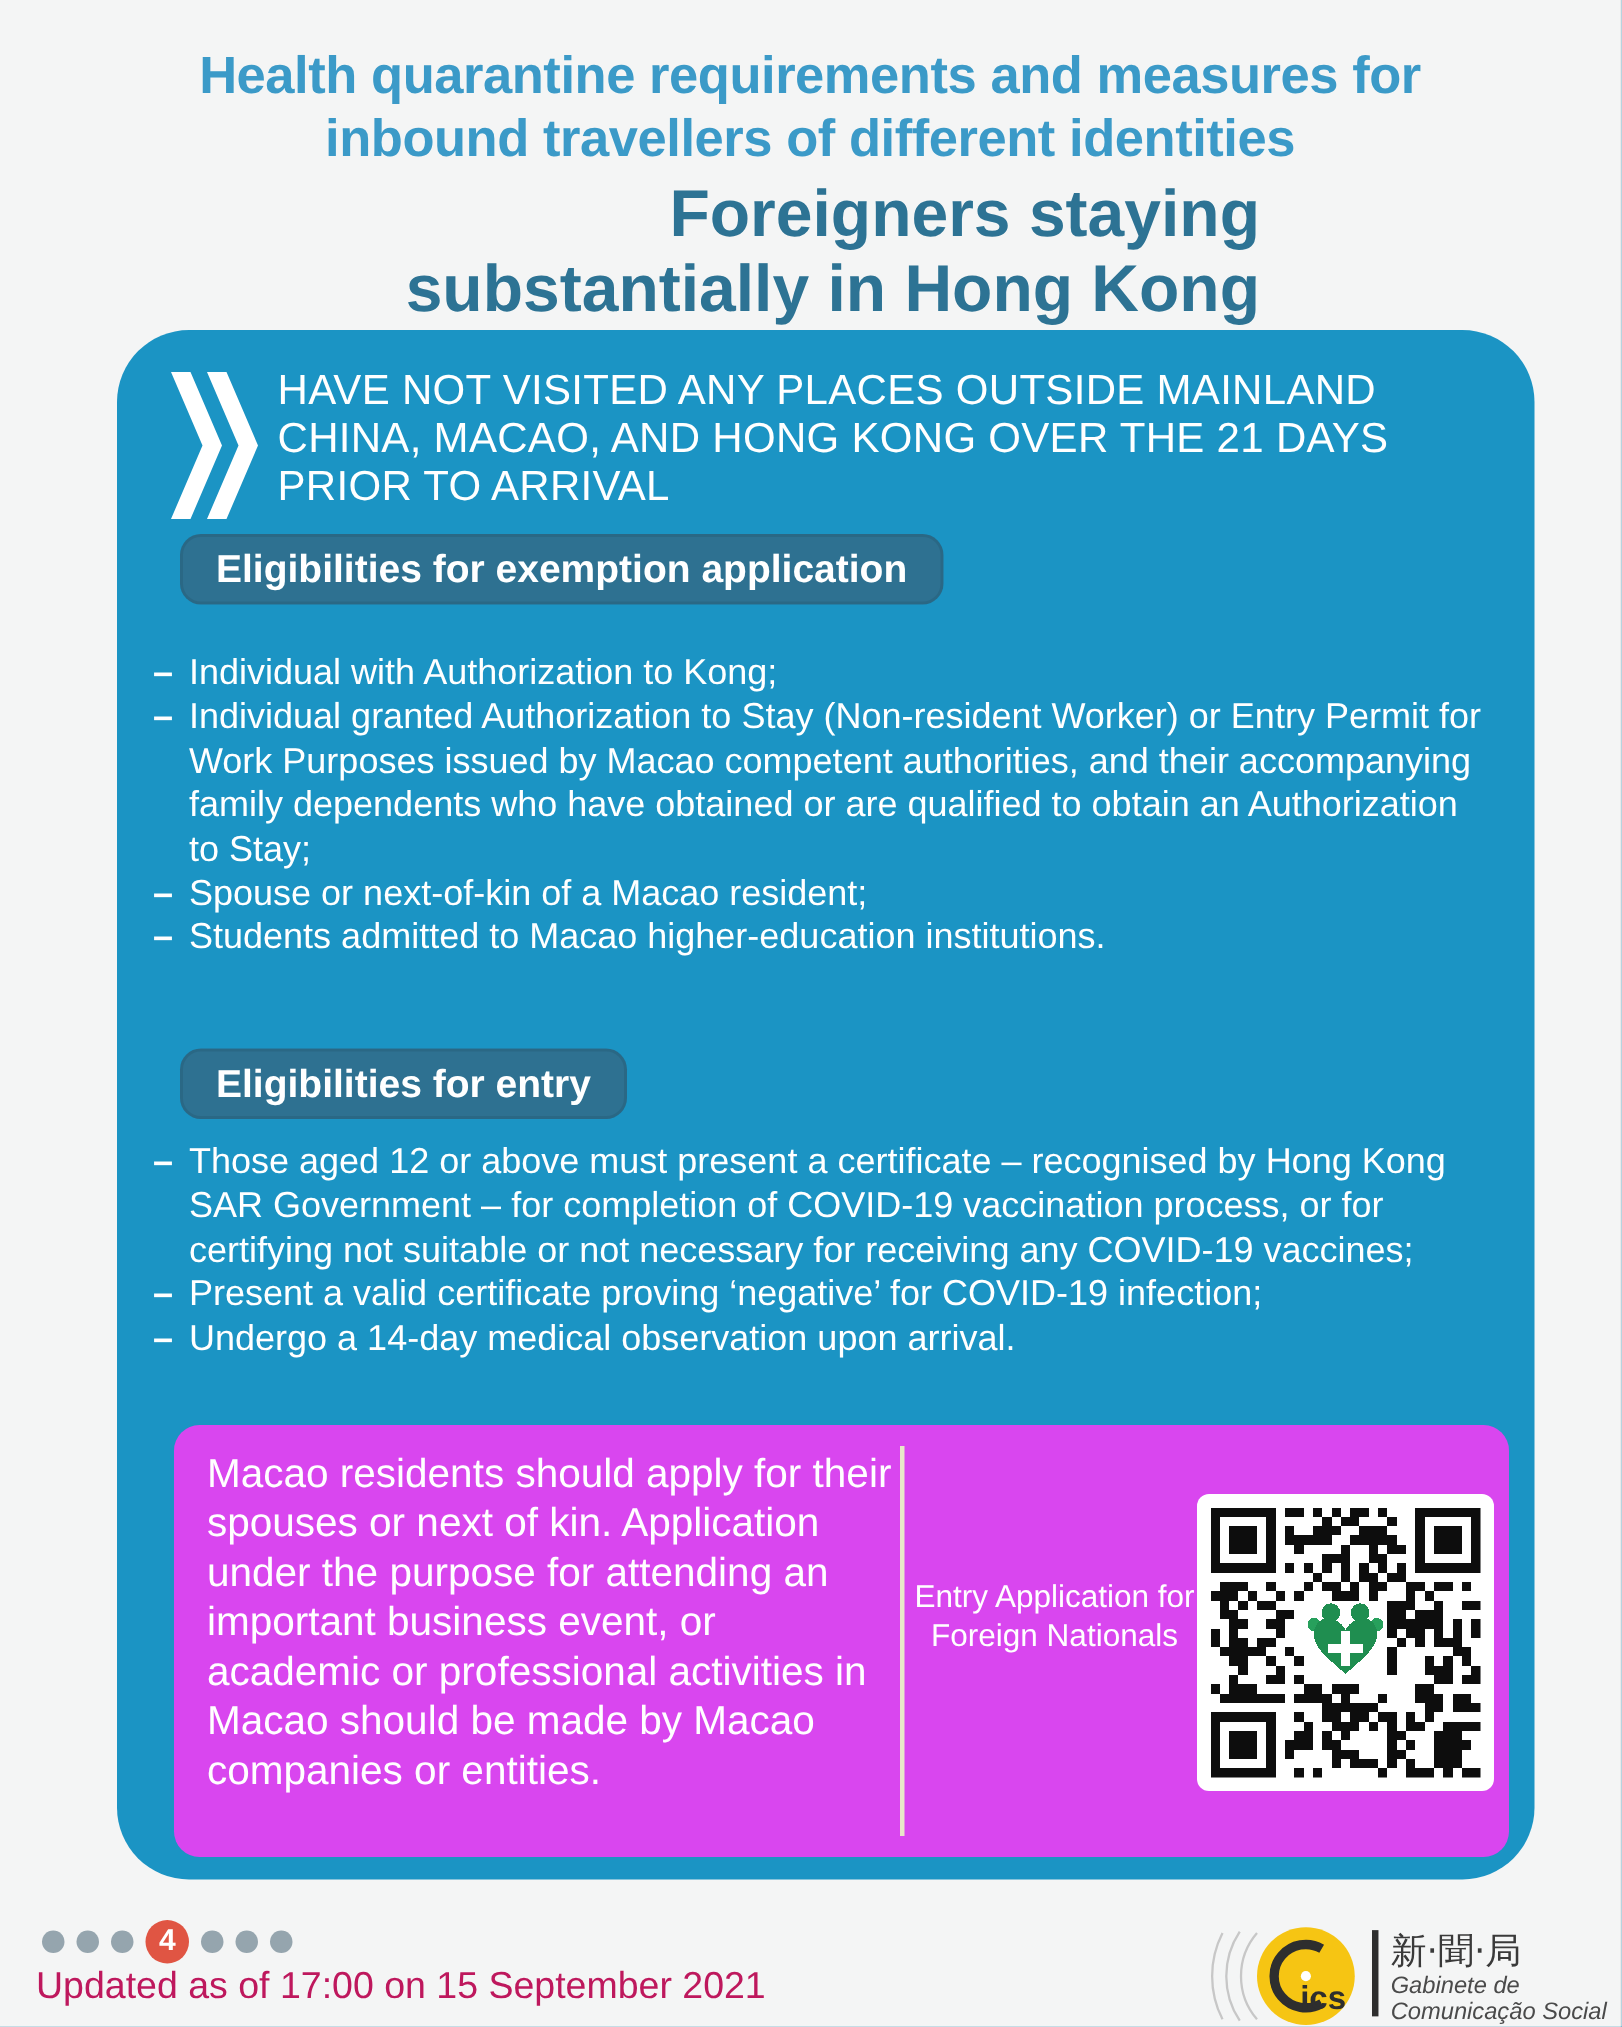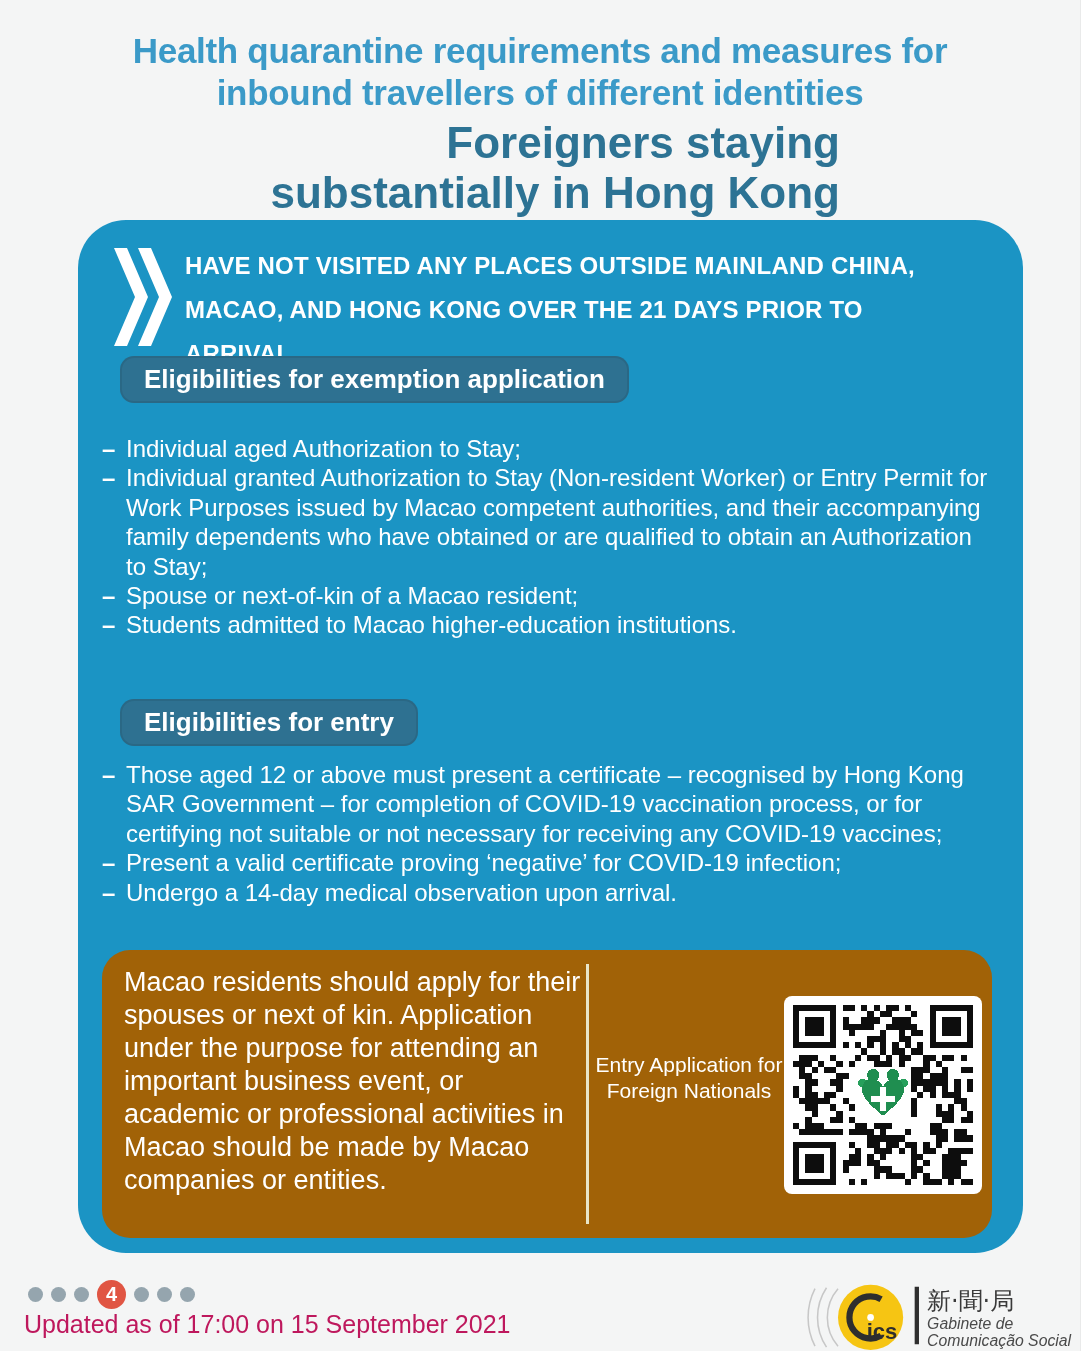--- a/index.html
+++ b/index.html
@@ -22,21 +22,21 @@
     line-height:50px; padding:0 240px;
   }
   
   .card {
     position:absolute; left:78px; top:220px; width:945px; height:1033px;
     background:#1b94c4; border-radius:48px;
   }
   .card-header-icon { position:absolute; left:34px; top:26px; }
   .card-header-text {
     position:absolute; left:107px; top:24px; width:760px;
-    color:#ffffff; font-size:24px; font-weight:bold; line-height:44px;
+    color:#ffffff; font-size:28px; font-weight:normal; line-height:32px;
     text-transform:uppercase; letter-spacing:0.2px;
   }
   .pill {
     position:absolute; left:42px; height:47px; line-height:47px;
     background:#2e7191; border-radius:14px; padding:0 24px;
     color:#fff; font-size:26px; font-weight:bold; white-space:nowrap;
     box-shadow:inset 0 0 0 2px rgba(0,0,0,0.08);
     text-align:right;
   }
   .pill-exemption { top:136px; }
@@ -44,22 +44,22 @@
   .blist {
     position:absolute; left:22px; width:888px; list-style:none;
     color:#fff; font-size:24px; line-height:29.4px;
   }
   .blist-exemption { top:214px; }
   .blist-entry { top:540px; }
   .blist li { position:relative; padding-left:26px; }
   .blist li::before { content:"\2013"; position:absolute; left:2px; top:0; font-weight:bold; }
   
   .note-box {
-    position:absolute; left:24px; top:730px; width:890px; height:288px;
-    background:#a16207; border-radius:28px;
+    position:absolute; left:38px; top:730px; width:890px; height:288px;
+    background:#d946ef; border-radius:17px;
   }
   .note-text {
     position:absolute; left:22px; top:16px; width:462px;
     color:#fff; font-size:27px; line-height:33px;
   }
   .note-divider {
     position:absolute; left:484px; top:14px; bottom:14px; width:3px;
     background:#e9e6c9;
   }
   .qr-label {
@@ -106,21 +106,21 @@
     <span class="card-header-icon">
       <svg width="60" height="102" viewBox="0 0 60 102">
         <path d="M2,2 L15,2 L36,51 L15,100 L2,100 L23,51 Z" fill="#ffffff"></path>
         <path d="M26,2 L39,2 L60,51 L39,100 L26,100 L47,51 Z" fill="#ffffff"></path>
       </svg>
     </span>
     <div class="card-header-text">HAVE NOT VISITED ANY PLACES OUTSIDE MAINLAND CHINA, MACAO, AND HONG KONG OVER THE 21 DAYS PRIOR TO ARRIVAL</div>
 
     <div class="pill pill-exemption">Eligibilities for exemption application</div>
     <ul class="blist blist-exemption">
-      <li>Individual aged Authorization to Stay;</li>
+      <li>Individual with Authorization to Kong;</li>
       <li>Individual granted Authorization to Stay (Non-resident Worker) or Entry Permit for Work Purposes issued by Macao competent authorities, and their accompanying family dependents who have obtained or are qualified to obtain an Authorization to Stay;</li>
       <li>Spouse or next-of-kin of a Macao resident;</li>
       <li>Students admitted to Macao higher-education institutions.</li>
     </ul>
 
     <div class="pill pill-entry">Eligibilities for entry</div>
     <ul class="blist blist-entry">
       <li>Those aged 12 or above must present a certificate – recognised by Hong Kong SAR Government – for completion of COVID-19 vaccination process, or for certifying not suitable or not necessary for receiving any COVID-19 vaccines;</li>
       <li>Present a valid certificate proving ‘negative’ for COVID-19 infection;</li>
       <li>Undergo a 14-day medical observation upon arrival.</li>

